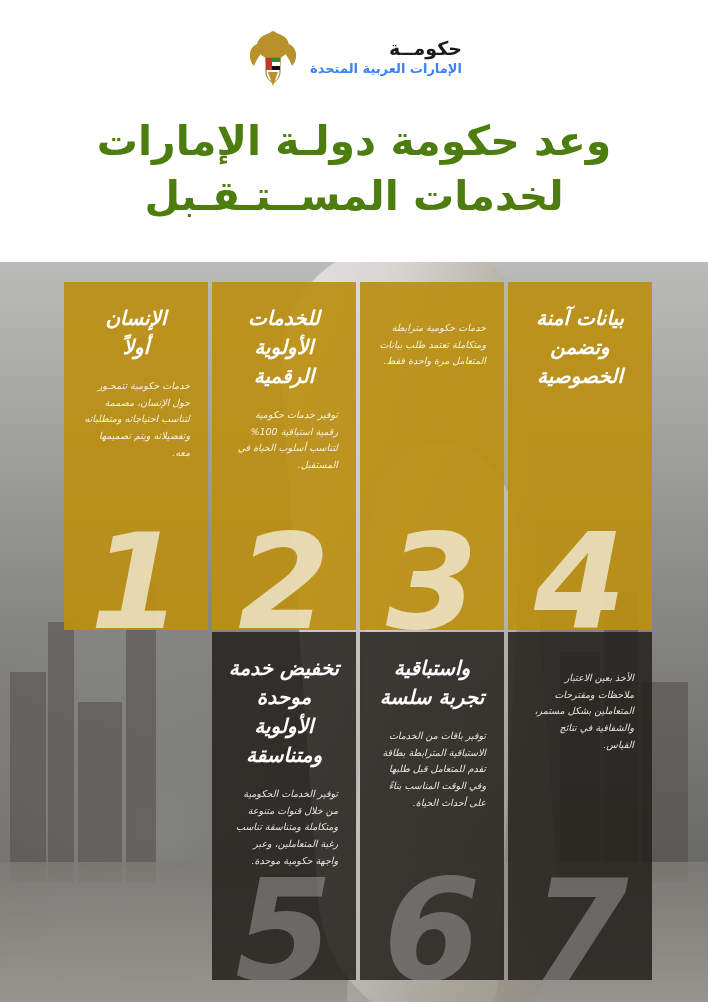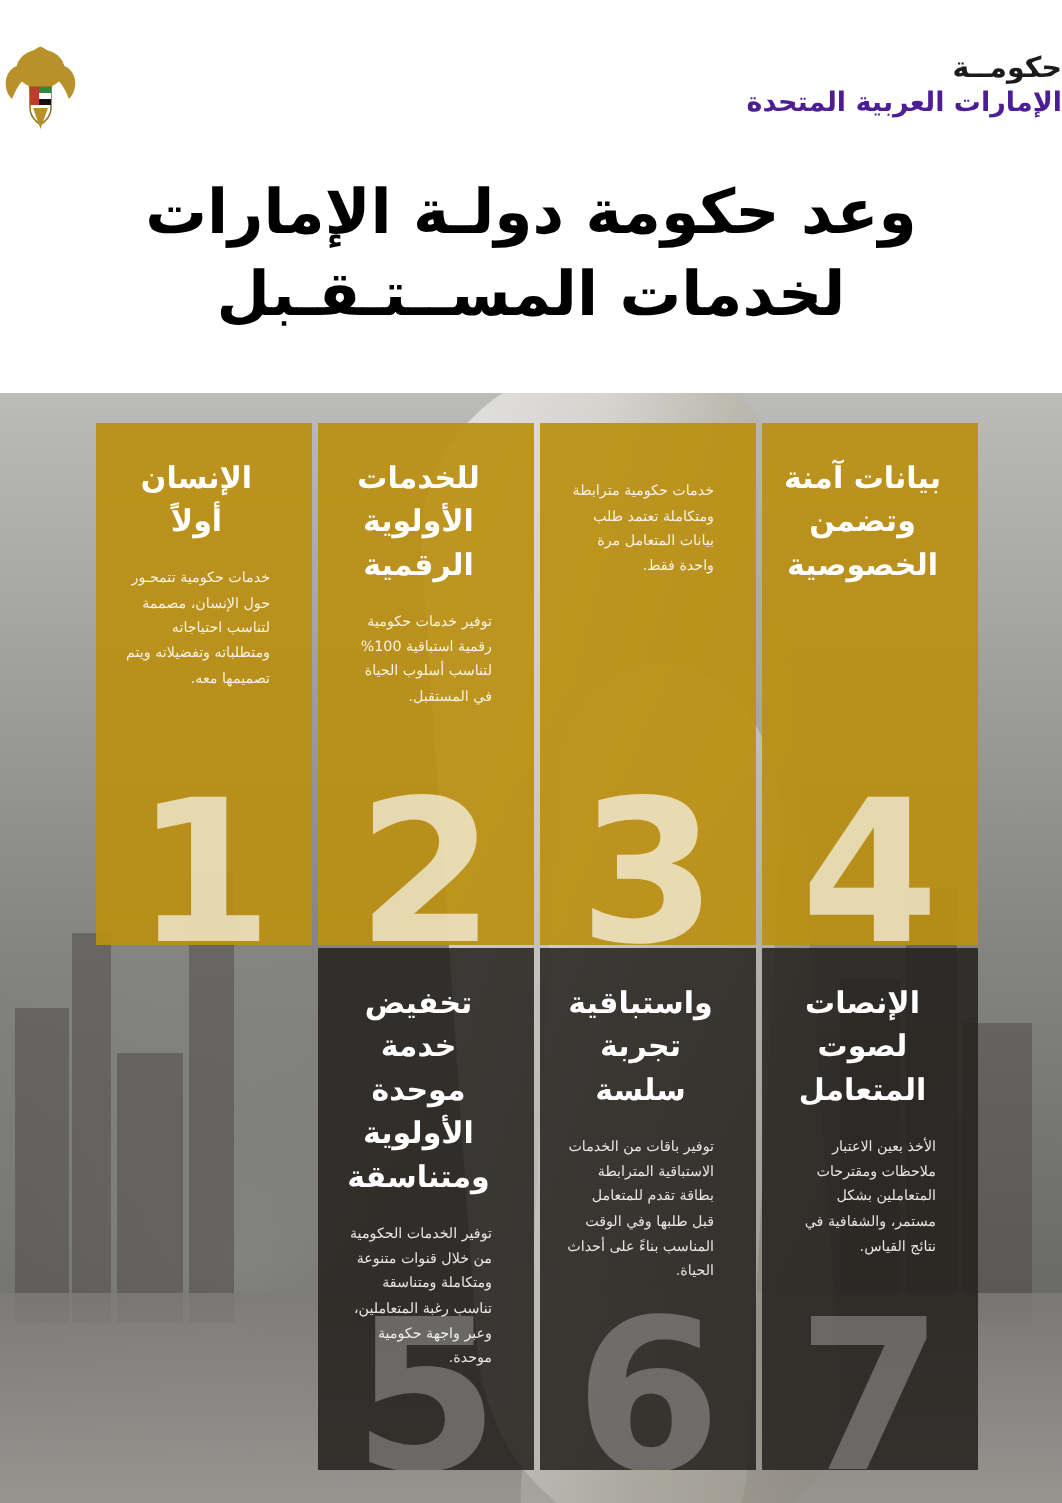--- a/index.html
+++ b/index.html
@@ -20,51 +20,51 @@
     position: relative;
     width: 708px;
     height: 262px;
     background: #ffffff;
     text-align: center;
   }
   .emblem-row {
     display: flex;
     flex-direction: row-reverse;
     align-items: center;
-    justify-content: space-between;
+    justify-content: center;
     gap: 10px;
     padding-top: 26px;
   }
   .emblem {
     width: 54px; height: 62px;
     position: relative;
     display: inline-block;
   }
   .gov-text {
     text-align: right;
     line-height: 1.25;
     direction: rtl;
   }
   .gov-text .l1 {
     font-size: 19px;
     font-weight: bold;
     color: #1b1b1b;
     letter-spacing: 1px;
   }
   .gov-text .l2 {
-    font-size: 18px;
-    font-weight: bold;
-    color: #4c1d95;
+    font-size: 13px;
+    font-weight: bold;
+    color: #3b82f6;
   }
   .main-title {
     margin-top: 26px;
     direction: rtl;
     font-size: 41px;
     font-weight: bold;
-    color: #000000;
+    color: #4d7c0f;
     line-height: 1.35;
     letter-spacing: 0px;
     padding: 0 20px;
   }
   .main-title .ln { display: block; white-space: nowrap; }
 
   
   .band {
     position: absolute;
     top: 262px; left: 0;
@@ -121,24 +121,25 @@
     width: 588px;
     height: 700px;
     display: grid;
     grid-template-columns: repeat(4, 1fr);
     grid-template-rows: repeat(2, 348px);
     gap: 2px 4px;
   }
   .card {
     position: relative;
     overflow: hidden;
-    padding: 22px 24px 10px 14px;
+    padding: 22px 14px 10px 14px;
     direction: rtl;
     text-align: center;
     color: #ffffff;
+    font-style: italic;
   }
   .card.gold { background: rgba(186,143,17,0.93); }
   .card.dark { background: rgba(36,33,29,0.86); }
 
   .card-title {
     font-size: 20px;
     font-weight: bold;
     line-height: 1.45;
     color: #ffffff;
     position: relative;
@@ -259,25 +260,20 @@
       <div class="card-title">
         <div>الإنسان</div>
         <div>أولاً</div>
       </div>
       <div class="card-desc">خدمات حكومية تتمحـور حول الإنسان، مصممة لتناسب احتياجاته ومتطلباته وتفضيلاته ويتم تصميمها معه.</div>
       <div class="card-num">1</div>
     </div>
 
 
     <div class="card dark row2">
-      <div class="card-title">
-        <div>الإنصات</div>
-        <div>لصوت</div>
-        <div>المتعامل</div>
-      </div>
       <div class="card-desc">الأخذ بعين الاعتبار ملاحظات ومقترحات المتعاملين بشكل مستمر، والشفافية في نتائج القياس.</div>
       <div class="card-num">7</div>
     </div>
 
     <div class="card dark row2">
       <div class="card-title">
         <div>واستباقية</div>
         <div>تجربة سلسة</div>
       </div>
       <div class="card-desc">توفير باقات من الخدمات الاستباقية المترابطة بطاقة تقدم للمتعامل قبل طلبها وفي الوقت المناسب بناءً على أحداث الحياة.</div>

